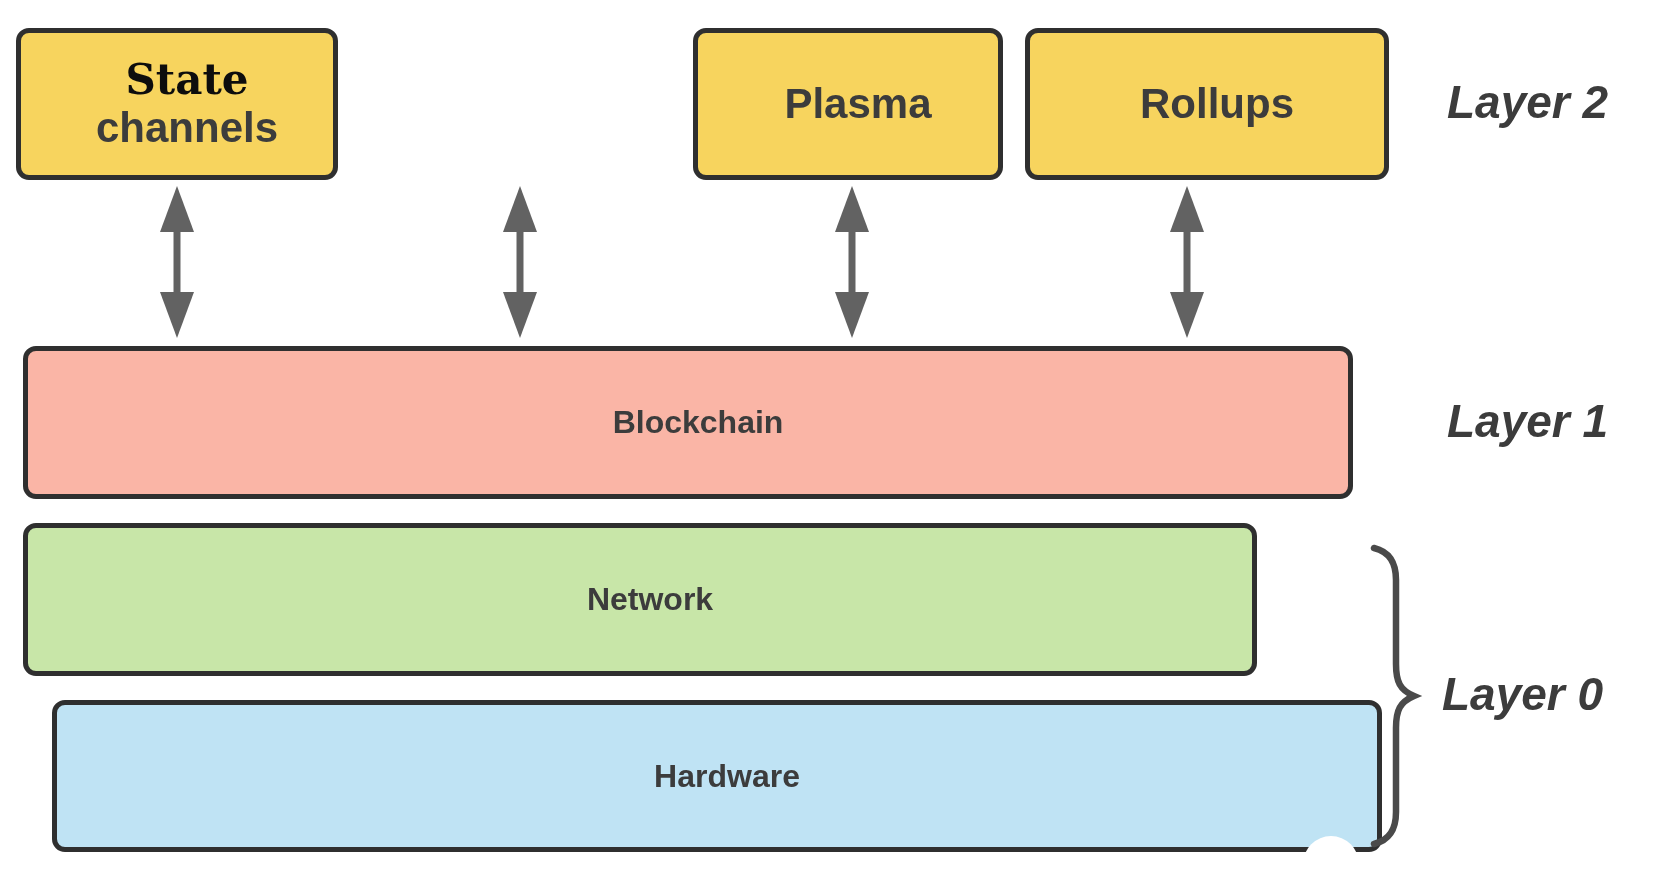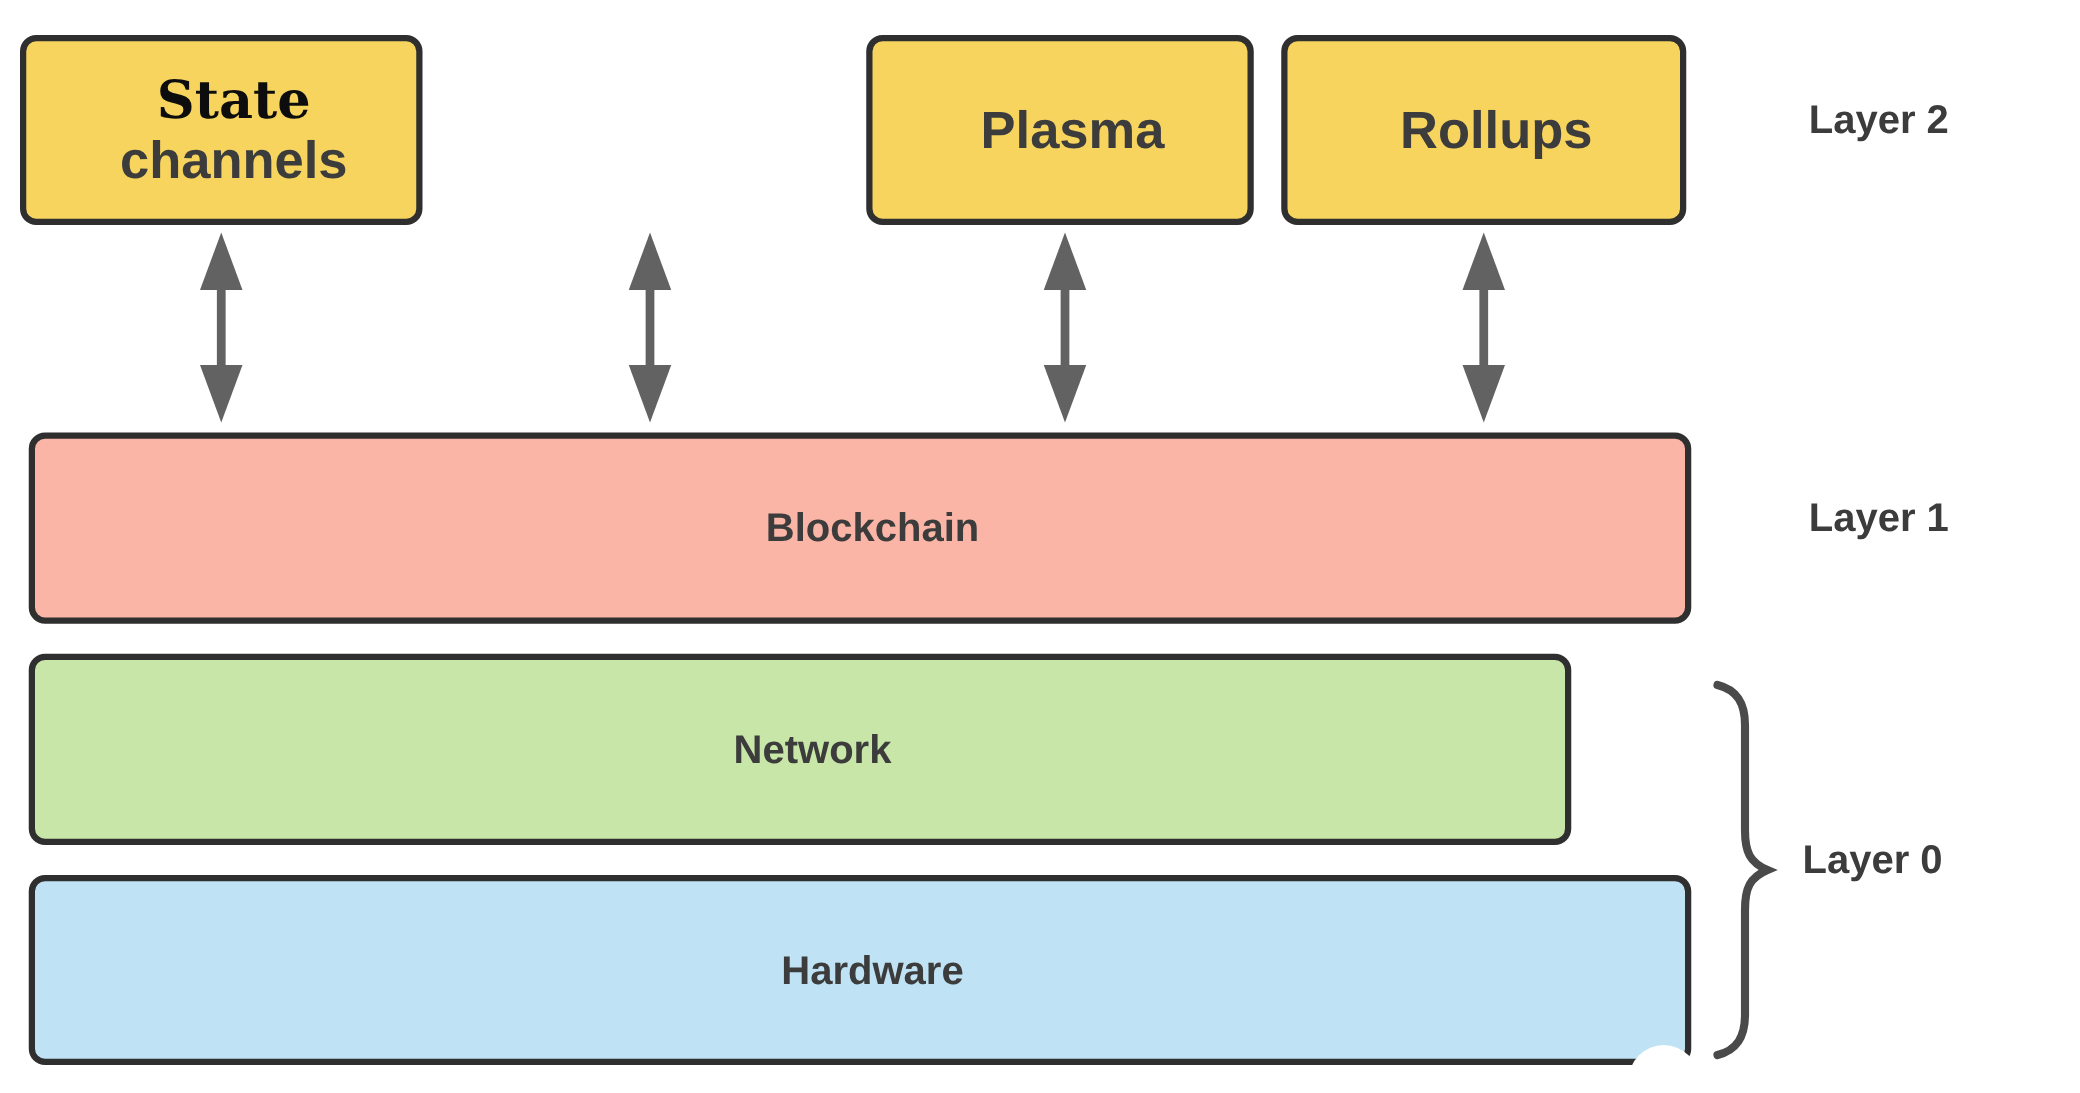--- a/index.html
+++ b/index.html
@@ -22,40 +22,41 @@
     border-radius: 13px;
     display: flex;
     align-items: center;
     justify-content: center;
     text-align: center;
     padding-left: 20px;
   }
   .box.yellow { background: var(--yellow, #f7d45e); }
   .box.salmon { background: var(--salmon, #fab5a6); }
   .box.green  { background: var(--green,  #c8e6a8); }
-  .box.blue   { background: var(--blue,   #bfe3f4); }
+  .box.blue   { background: var(--blue,   #bfe3f4); margin-left: 29px; }
   .box-label {
     font-size: 42px;
     font-weight: 700;
     color: var(--text, #3c3c3c);
     line-height: 1.15;
   }
   .big-label { font-size: 32px; }
   .serif-word {
     font-family: "DejaVu Serif", serif;
     font-weight: 700;
     color: var(--state-word, #0d0d0d);
   }
   .layer-label {
     position: absolute;
-    font-size: 32px;
+    font-size: 46px;
     font-weight: 700;
     color: var(--text, #3c3c3c);
     line-height: 1;
     white-space: nowrap;
+    font-style: italic;
   }
   .overlay {
     position: absolute;
     left: 0; top: 0;
     width: 1664px;
     height: 874px;
     pointer-events: none;
   }
   .arrow-line { stroke: var(--arrow, #626262); stroke-width: 7; }
   .arrow-head { fill: var(--arrow, #626262); }
@@ -77,21 +78,21 @@
       <span class="serif-word">State</span><br>
       <span>channels</span>
     </div>
   </div>
 
 
   <div class="box yellow" style="left:693px; top:28px; width:310px; height:152px;">
     <div class="box-label">Plasma</div>
   </div>
 
-  <div class="box yellow" style="left:1025px; top:28px; width:324px; height:152px;">
+  <div class="box yellow" style="left:1025px; top:28px; width:364px; height:152px;">
     <div class="box-label">Rollups</div>
   </div>
 
   <div class="box salmon" style="left:23px; top:346px; width:1330px; height:153px;">
     <div class="box-label big-label">Blockchain</div>
   </div>
 
   <div class="box green" style="left:23px; top:523px; width:1234px; height:153px;">
     <div class="box-label big-label">Network</div>
   </div>

